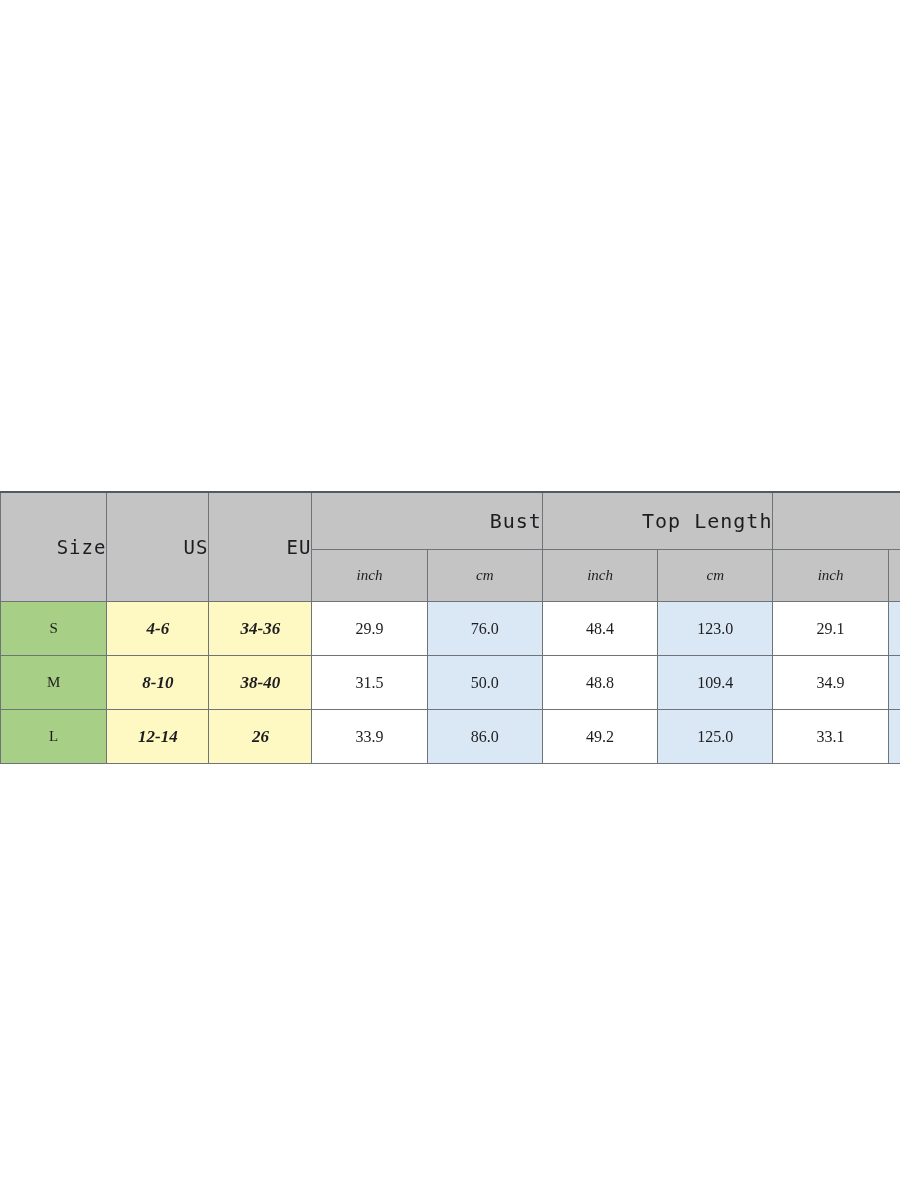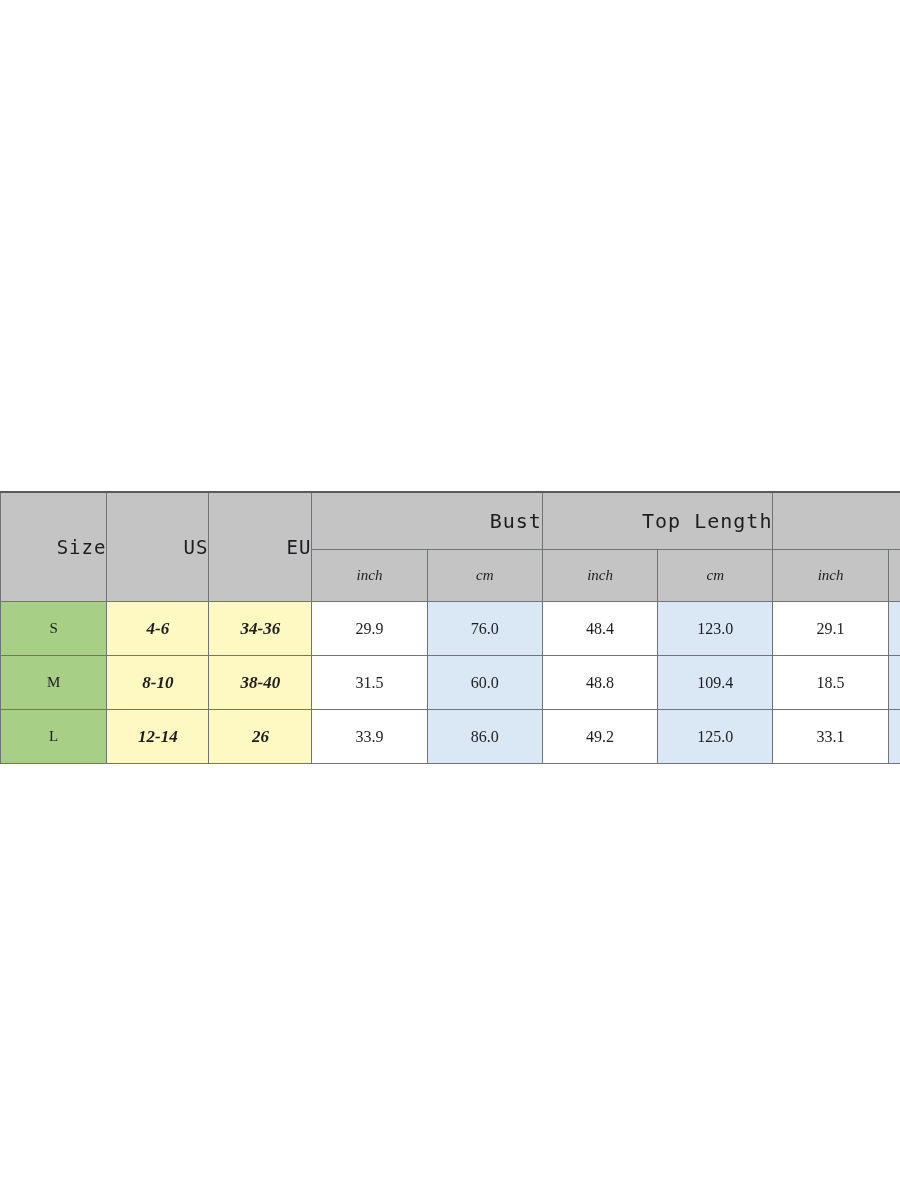--- a/index.html
+++ b/index.html
@@ -141,24 +141,24 @@
         <td class="cm-cell">123.0</td>
         <td class="inch-cell">29.1</td>
         <td class="cm-cell">74.0</td>
       </tr>
 
       <tr class="data-row">
         <td class="size-cell">M</td>
         <td class="region-cell">8-10</td>
         <td class="region-cell">38-40</td>
         <td class="inch-cell">31.5</td>
-        <td class="cm-cell">60.0</td>
+        <td class="cm-cell">50.0</td>
         <td class="inch-cell">48.8</td>
         <td class="cm-cell">109.4</td>
-        <td class="inch-cell">18.5</td>
+        <td class="inch-cell">34.9</td>
         <td class="cm-cell">78.0</td>
       </tr>
 
       <tr class="data-row">
         <td class="size-cell">L</td>
         <td class="region-cell">12-14</td>
         <td class="region-cell">26</td>
         <td class="inch-cell">33.9</td>
         <td class="cm-cell">86.0</td>
         <td class="inch-cell">49.2</td>

